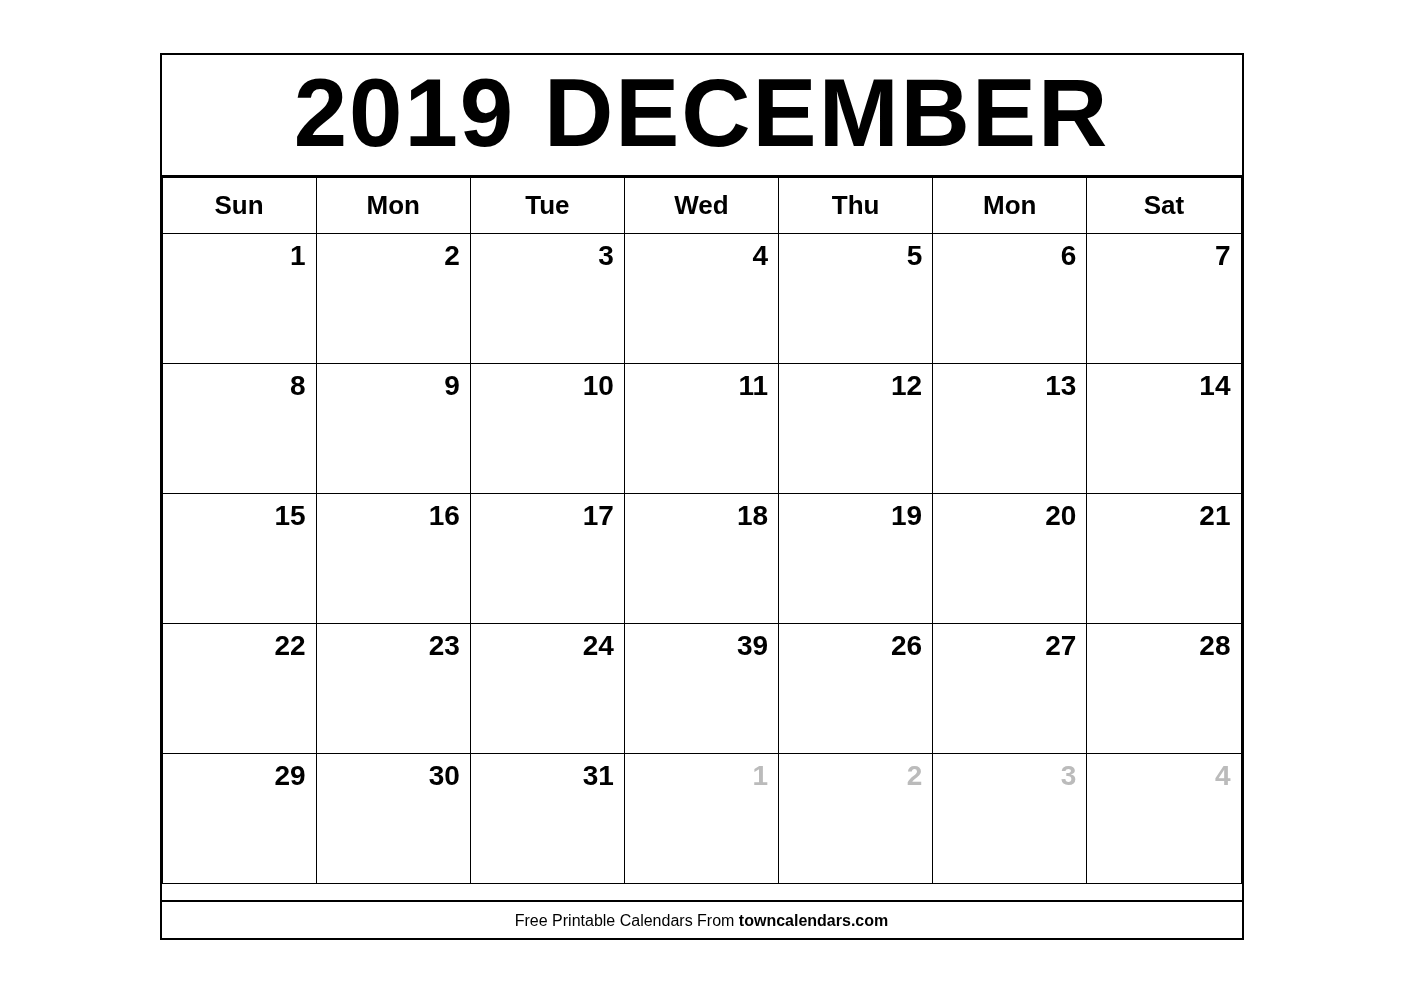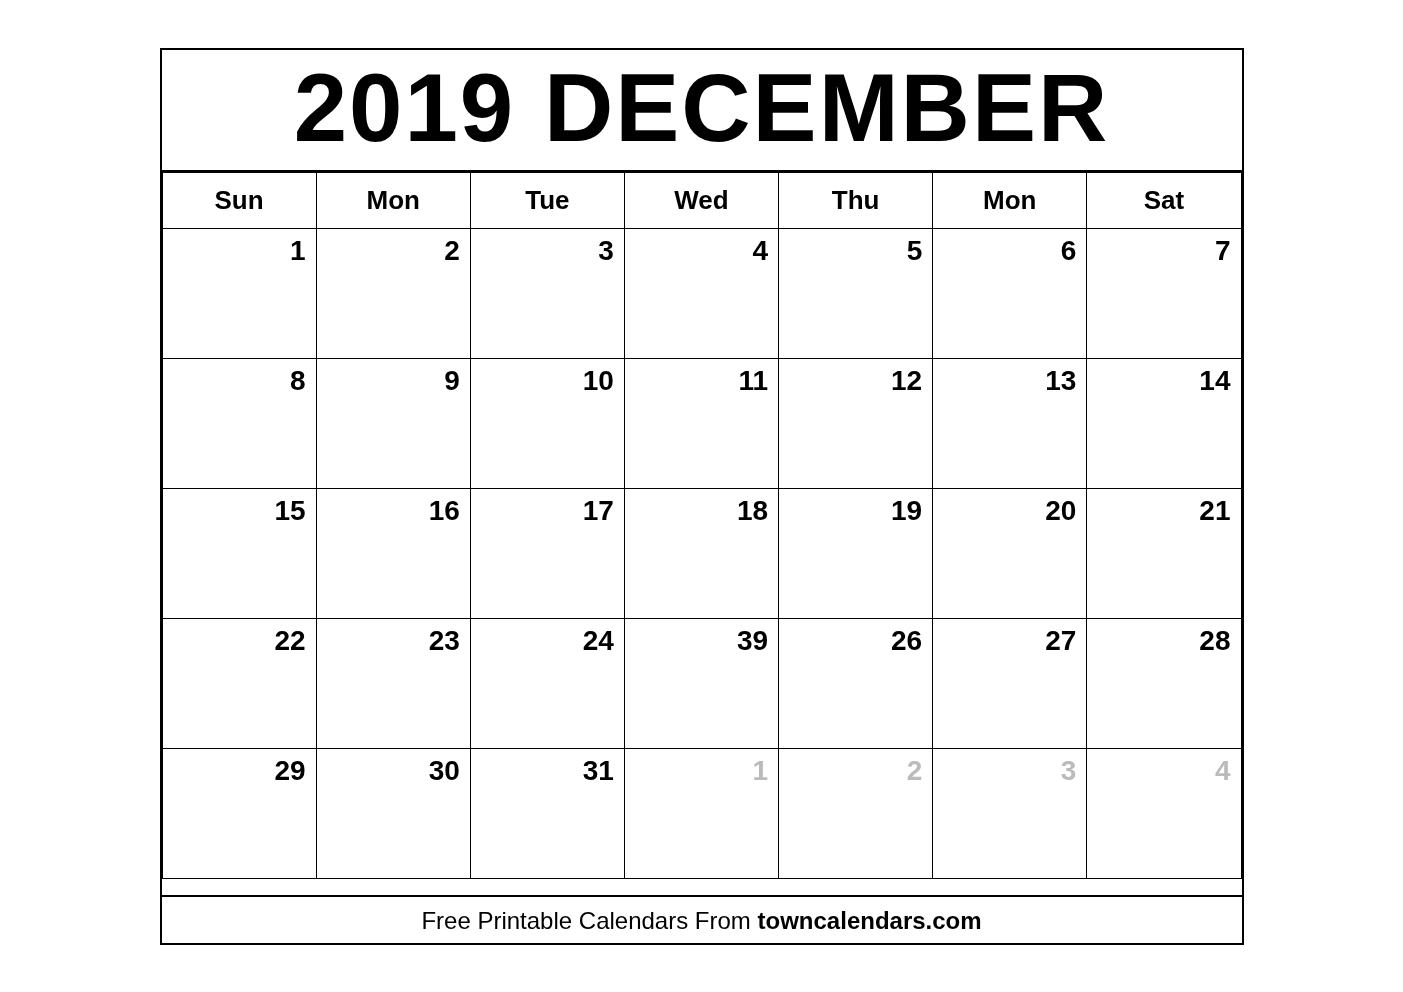--- a/index.html
+++ b/index.html
@@ -50,21 +50,21 @@
       font-weight: bold;
       text-align: right;
       display: block;
     }
     .day-number.faded {
       color: #bbb;
     }
     .footer {
       text-align: center;
       padding: 10px 0 8px 0;
-      font-size: 24px;
+      font-size: 16px;
       color: #000;
       border-top: 2px solid #000;
       margin-top: 16px;
     }
     .footer strong {
       font-weight: 900;
     }
   </style>
 </head>
 <body>

